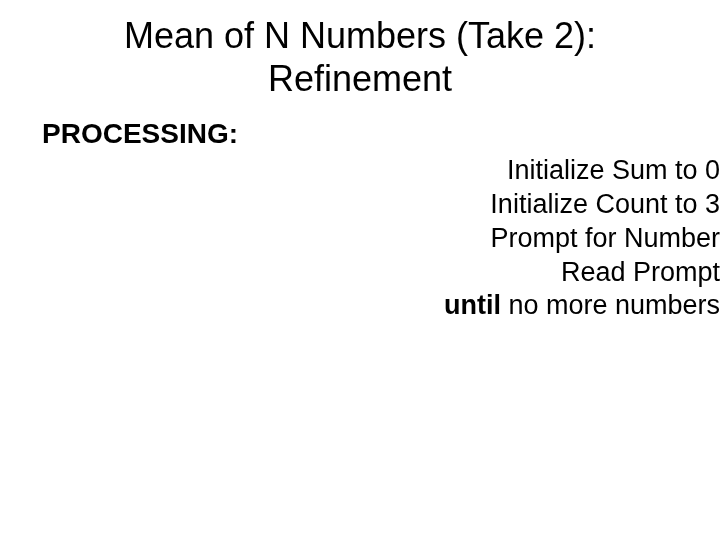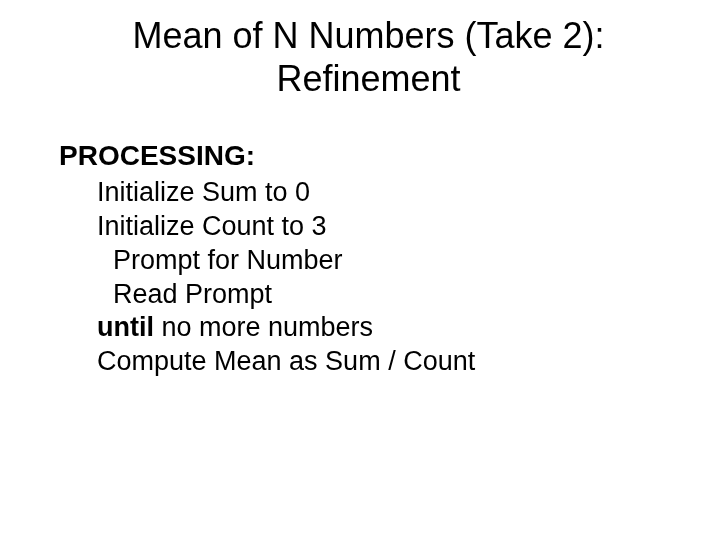--- a/index.html
+++ b/index.html
@@ -9,40 +9,40 @@
     height: 540px;
     background: #ffffff;
     font-family: Arial, Helvetica, sans-serif;
     color: #000000;
   }
   .slide {
     width: 720px;
     height: 462px;
     position: relative;
     box-sizing: border-box;
-    padding-left: 17px;
   }
   .title {
     text-align: center;
     font-size: 36px;
     line-height: 1.2;
     padding-top: 14px;
     font-weight: normal;
   }
   .section-heading {
     font-size: 28px;
     font-weight: bold;
-    margin-top: 40px;
+    margin-top: 18px;
     margin-left: 42px;
   }
   .body {
     font-size: 27px;
     line-height: 1.25;
     margin-left: 80px;
     margin-top: 4px;
+    text-align: right;
   }
   .indent {
     margin-left: 16px;
   }
 </style>
 </head>
 <body>
 
 <div class="slide">
   <div class="title">
@@ -51,15 +51,14 @@
   </div>
 
   <div class="section-heading">PROCESSING:</div>
 
   <div class="body">
     <div>Initialize Sum to 0</div>
     <div>Initialize Count to 3</div>
     <div class="indent">Prompt for Number</div>
     <div class="indent">Read Prompt</div>
     <div><b>until</b><span> no more numbers</span></div>
-    <div>Compute Mean as Sum / Count</div>
   </div>
 </div>
 
 </body></html>

